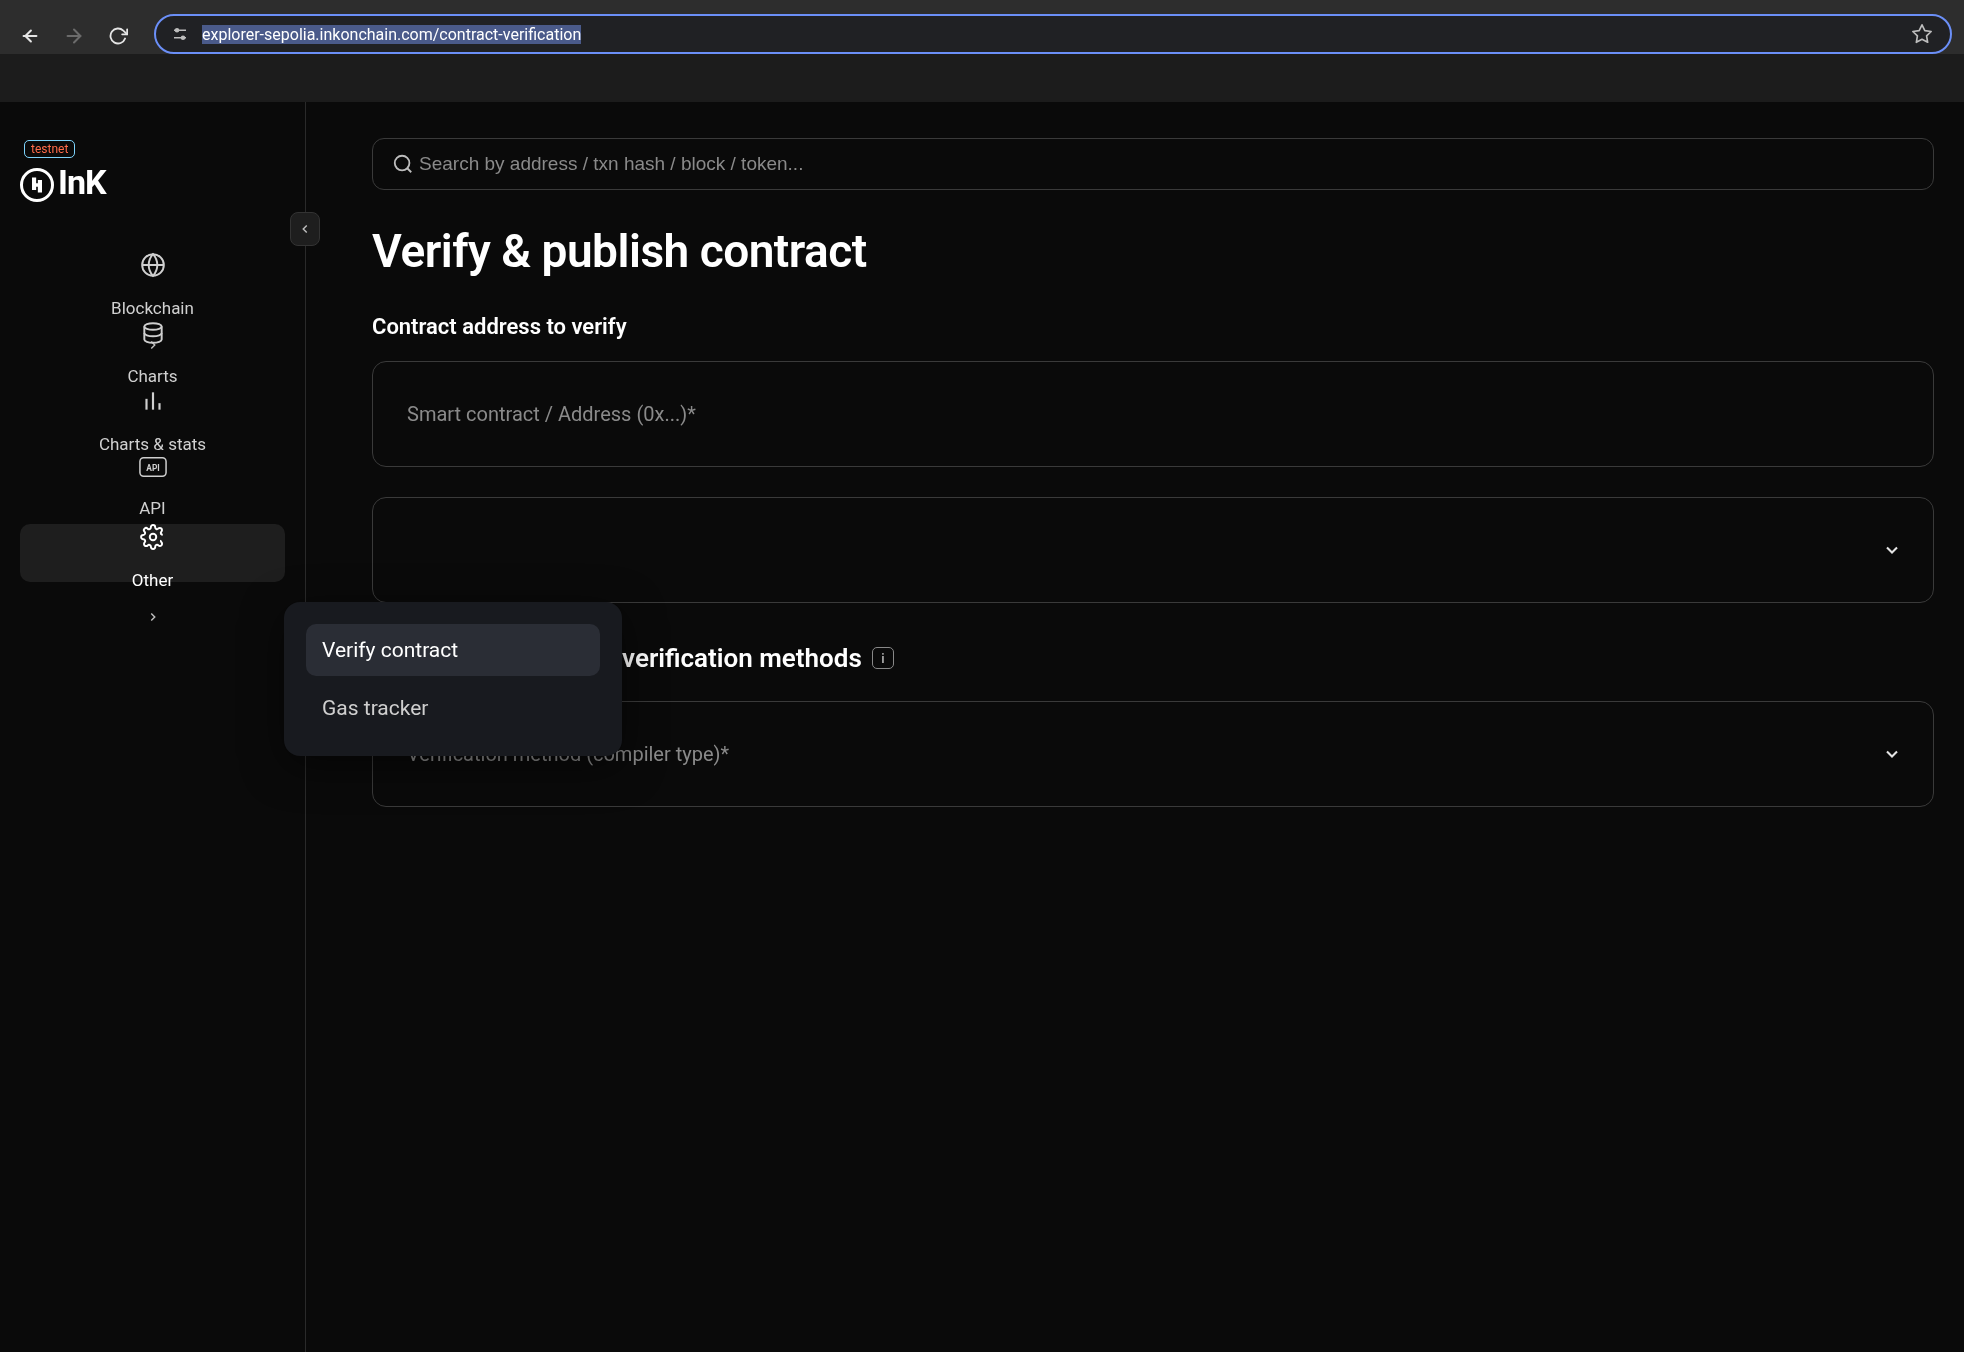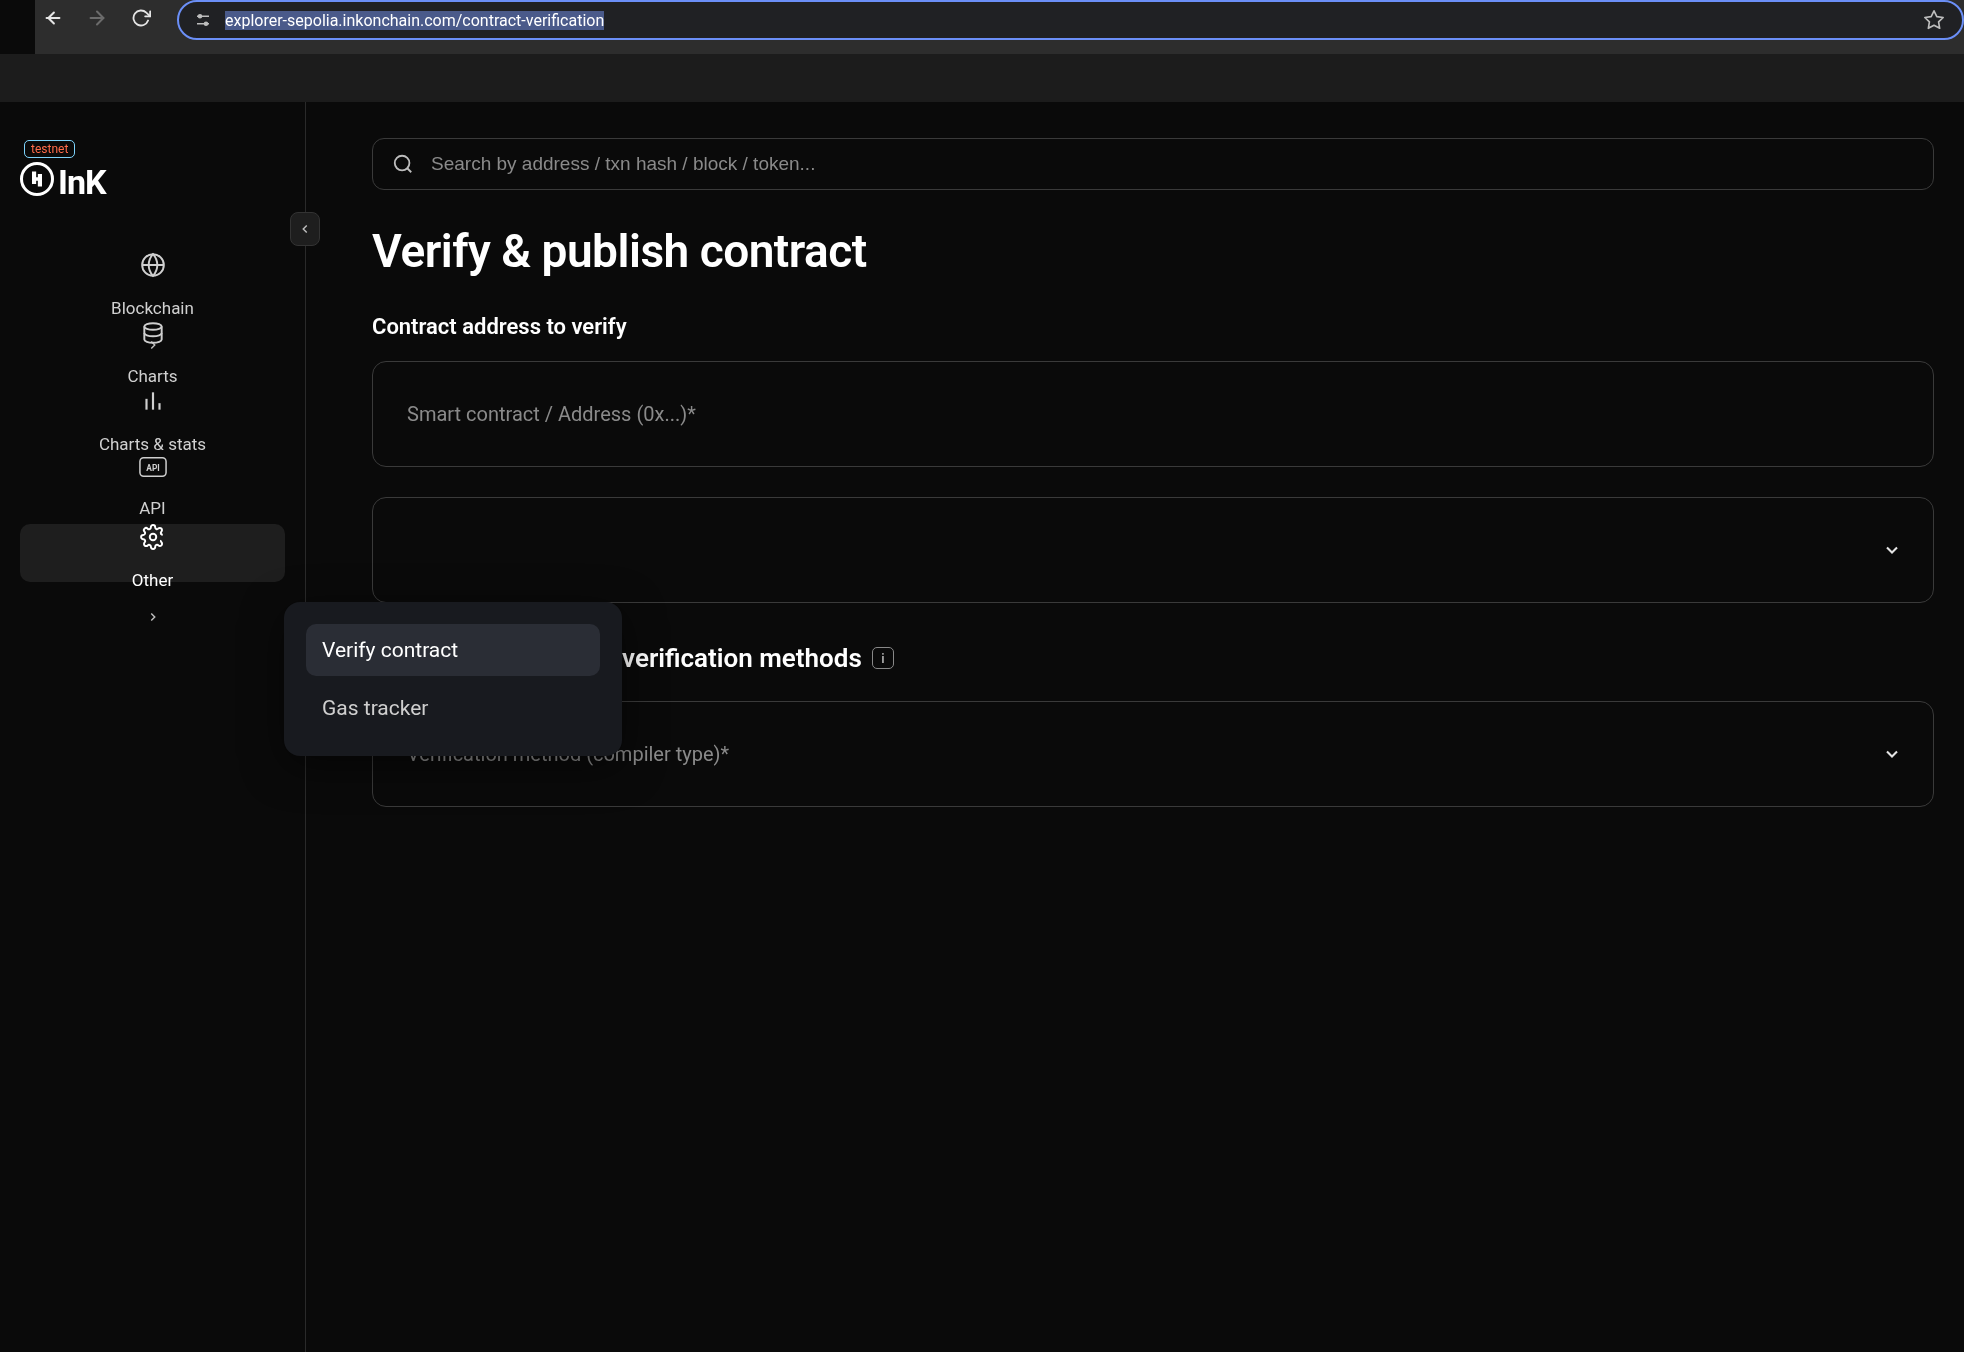--- a/index.html
+++ b/index.html
@@ -9,24 +9,23 @@
     background: #0a0a0a;
     color: #e5e5e5;
     overflow: hidden;
   }
 
   
   .browser-chrome {
     height: 54px;
     background: #2d2d2d;
     display: flex;
-    align-items: flex-start;
-    padding: 0 0;
+    align-items: flex-end;
+    padding: 0 12px;
     gap: 8px;
-    margin-left: 35px;
   }
   .nav-btn {
     width: 36px; height: 36px;
     display: flex; align-items: center; justify-content: center;
     color: #e5e5e5;
     border-radius: 50%;
     cursor: pointer;
   }
   .nav-btn.disabled { color: #6b6b6b; }
   .addr-bar {
@@ -86,21 +85,21 @@
     display: inline-block;
     font-size: 12px;
     color: #ff6b4a;
     border: 1px solid #7dd3fc;
     border-radius: 5px;
     padding: 1px 6px;
     margin-left: 4px;
     margin-bottom: 4px;
   }
   .logo {
-    display:flex;align-items:flex-start;gap:4px;
+    display:flex;align-items:flex-end;gap:4px;
     margin-bottom: 50px;
   }
   .logo-mark {
     width: 34px; height: 34px; border-radius: 50%;
     border: 3px solid #fff;
     display:flex;align-items:center;justify-content:center;
     font-weight:700;color:#fff;font-size:18px;
   }
   .logo-text {
     font-size: 34px;
@@ -177,21 +176,21 @@
     flex:1;
     padding: 36px 30px 36px 66px;
     overflow:auto;
   }
   .search-bar {
     height: 52px;
     border: 1px solid #3a3a3a;
     border-radius: 12px;
     display:flex;align-items:center;
     padding: 0 18px;
-    gap: 16px;
+    gap: 4px;
     margin-bottom: 34px;
   }
   .search-bar input {
     flex:1;
     background:transparent;
     border:none;
     outline:none;
     color:#e5e5e5;
     font-size:19px;
   }

